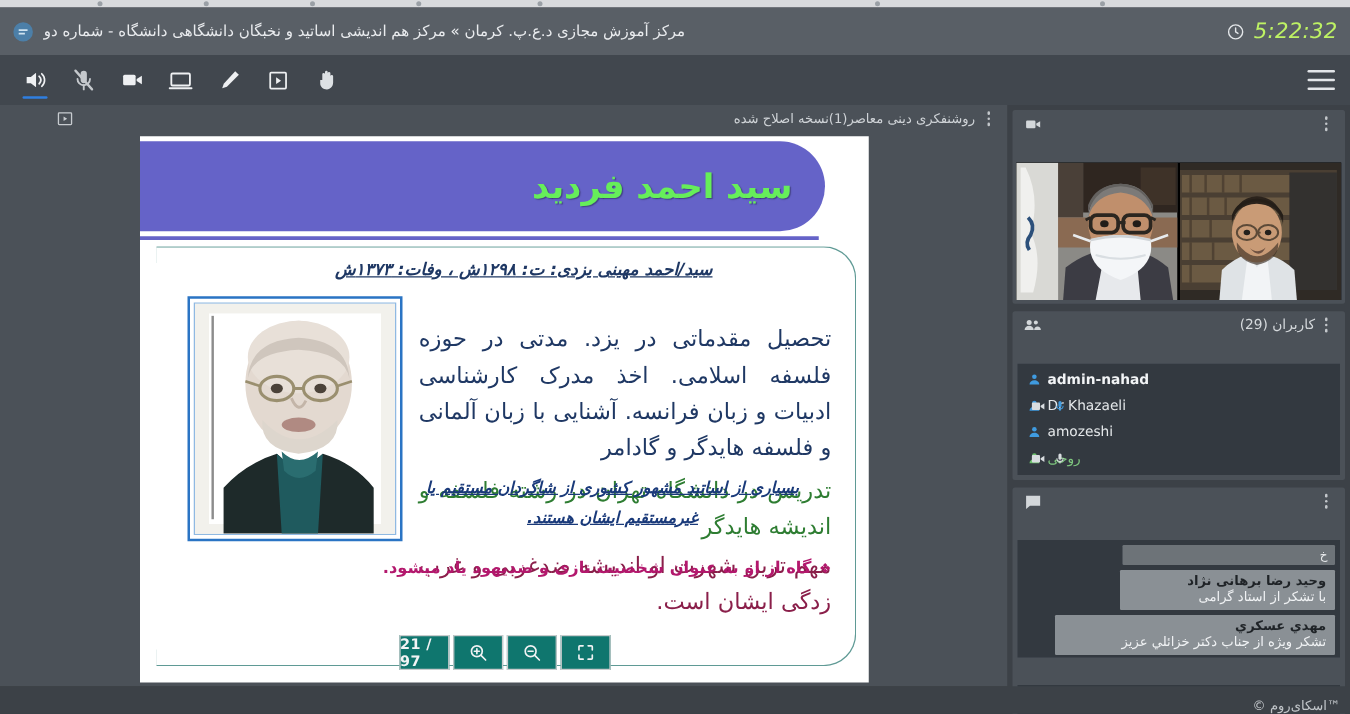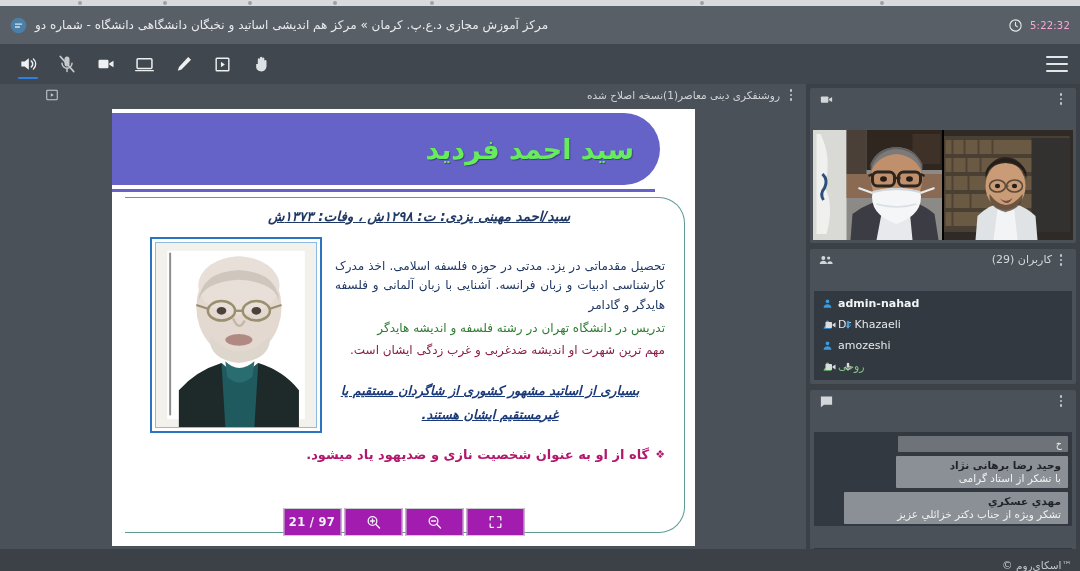--- a/index.html
+++ b/index.html
@@ -43,22 +43,23 @@
   }
   .header-left {
     display: flex; align-items: center; gap: 7px;
     direction: ltr;
   }
   .clock-icon {
     width: 15px; height: 15px; flex: 0 0 15px;
     display: block;
   }
   .clock-text {
-    color: #f9a8d4; font-size: 10px;
+    color: #bef264; font-size: 17px;
     letter-spacing: .2px;
+    font-style: italic;
   }
   .header-right {
     display: flex; align-items: center; gap: 8px;
     direction: rtl;
   }
   .room-title {
     color: #e9ebee; font-size: 12px;
     white-space: nowrap;
   }
   .room-logo {
@@ -225,21 +226,21 @@
 
   
   .slide-text {
     position: absolute;
     right: 30px; top: 148px;
     width: 330px;
     text-align: justify;
     direction: rtl;
   }
   .para {
-    font-size: 12px;
+    font-size: 18px;
     line-height: 1.62;
     margin-bottom: 2px;
   }
   .para-1 { color: #1f3864; }
   .para-2 { color: #2e7d32; margin-top: 4px; }
   .para-3 { color: #8a1f4a; margin-top: 2px; }
 
   .slide-highlight {
     position: absolute;
     right: 30px; top: 270px;
@@ -272,22 +273,22 @@
 
   
   .slide-controls {
     position: absolute;
     left: 50%; transform: translateX(-50%);
     bottom: 10px;
     display: flex; gap: 3px;
     direction: ltr;
   }
   .ctl {
-    width: 58px; height: 28px;
-    background: #a21caf;
+    width: 40px; height: 28px;
+    background: #0f766e;
     border: 1px solid #c9cccd;
     display: flex; align-items: center; justify-content: center;
     cursor: pointer;
   }
   .ctl-page {
     color: #f2f4f5; font-size: 11.5px;
     font-weight: bold;
     letter-spacing: .3px;
   }
   .ctl svg { display: block; }

